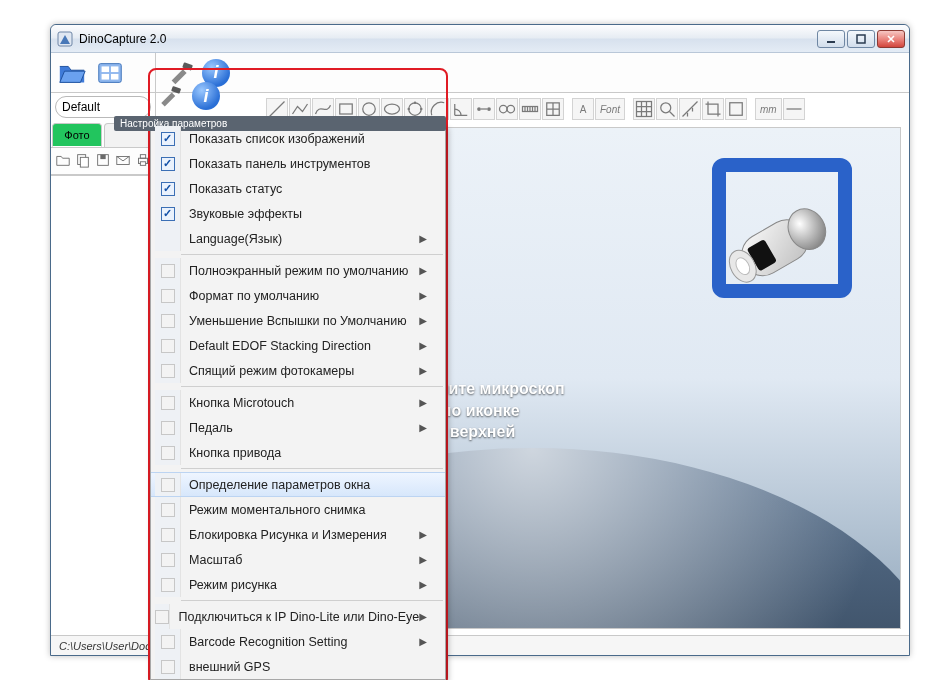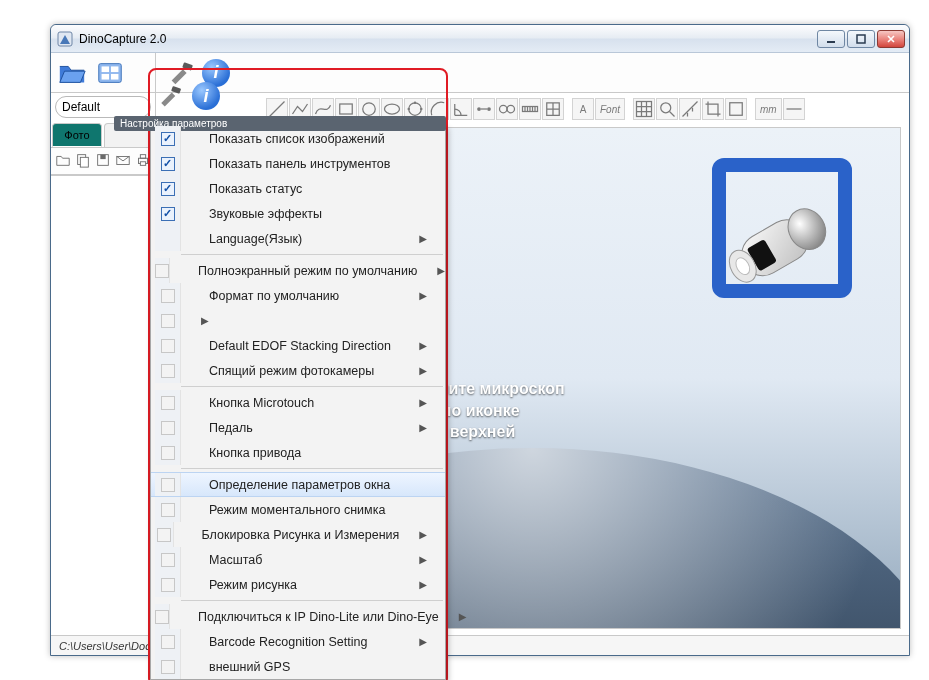--- a/index.html
+++ b/index.html
@@ -37,21 +37,21 @@
 
   .folder-label {
     height: 22px; border:1px solid #b9b9b9; border-radius:11px; margin:3px 4px; display:flex; align-items:center; padding:0 6px;
     font-size: 12px; background:#fff;
   }
   .tabs-row { display:flex; height:24px; margin-top:2px; }
   .tab {
     flex:1; font-size:11px; display:flex; align-items:center; justify-content:center;
     border:1px solid #c9c9c9; border-bottom:none; background:#f2f2f2; border-radius:4px 4px 0 0; margin:0 1px;
   }
-  .tab.active { background:#0f766e; font-weight:normal; border-bottom:1px solid #fff; position:relative; z-index:2; }
+  .tab.active { background:#22c55e; font-weight:normal; border-bottom:1px solid #fff; position:relative; z-index:2; }
   .sub-toolbar { height:28px; border-top:1px solid #c9c9c9; border-bottom:1px solid #c9c9c9; display:flex; align-items:center; gap:4px; padding:0 4px; background:#fdfdfd;}
   .mini-icon { width:18px; height:18px; }
 
   .main-pane { flex:1; display:flex; flex-direction:column; background:#fff;}
   .main-toolbar {
     height: 40px; border-bottom:1px solid #c9c9c9; display:flex; align-items:center; gap:6px; padding:0 8px; background:#fdfdfd;
   }
   .main-toolbar .info-ic { width:28px; height:28px; border-radius:50%; background: radial-gradient(circle at 35% 30%, #9ac8ff, #2a6fd6 70%); display:flex; align-items:center; justify-content:center; color:#fff; font-weight:bold; font-style:italic; font-size:18px;}
   .tool-strip {
     height: 24px; margin: 4px 8px 0 110px; display:flex; align-items:center; gap:1px;
@@ -105,21 +105,21 @@
   .info-row-ic { width:28px; height:28px; border-radius:50%; background: radial-gradient(circle at 35% 30%, #9ac8ff, #2a6fd6 70%); display:flex;align-items:center;justify-content:center;color:#fff;font-style:italic;font-weight:bold;font-size:18px;}
   .menu-title-chip{
     position: relative; top: 6px;
     background:#5a6470; color:#fff; font-size:10px; padding:2px 6px; border-radius:2px; margin-left:-36px;
   }
   .menu {
     background:#f3f3f3; border:1px solid #a7a7a7; box-shadow:2px 3px 6px rgba(0,0,0,0.3);
     font-size:12.5px; color:#222;
   }
   .menu .mi {
-    display:flex; align-items:center; height:25px; padding:0 18px 0 4px; position:relative; white-space:nowrap;gap:20px;
+    display:flex; align-items:center; height:25px; padding:0 18px 0 4px; position:relative; white-space:nowrap;
   }
   .menu .mi .chkcol {
     width:26px; height:100%; display:flex; align-items:center; justify-content:center;
     border-right:1px solid #e3e3e3; background:#eef1f5;
   }
   .menu .mi .chkbox {
     width:14px; height:14px; border:1px solid #3b6fb5; background:#eaf2fd; display:flex; align-items:center; justify-content:center;
   }
   .menu .mi .chkbox.checked::after{
     content:"✓"; font-size:11px; color:#1451a8; font-weight:bold;
@@ -449,20 +449,21 @@
         <span class="chkcol">
           <span class="chkbox empty"></span>
         </span>
         <span class="lbl">Формат по умолчанию</span>
         <span class="arrow">▶</span>
       </div>
       <div class="mi">
         <span class="chkcol">
           <span class="chkbox empty"></span>
         </span>
+        <span class="lbl">Уменьшение Вспышки по Умолчанию</span>
         <span class="arrow">▶</span>
       </div>
       <div class="mi">
         <span class="chkcol">
           <span class="chkbox empty"></span>
         </span>
         <span class="lbl">Default EDOF Stacking Direction</span>
         <span class="arrow">▶</span>
       </div>
       <div class="mi">

